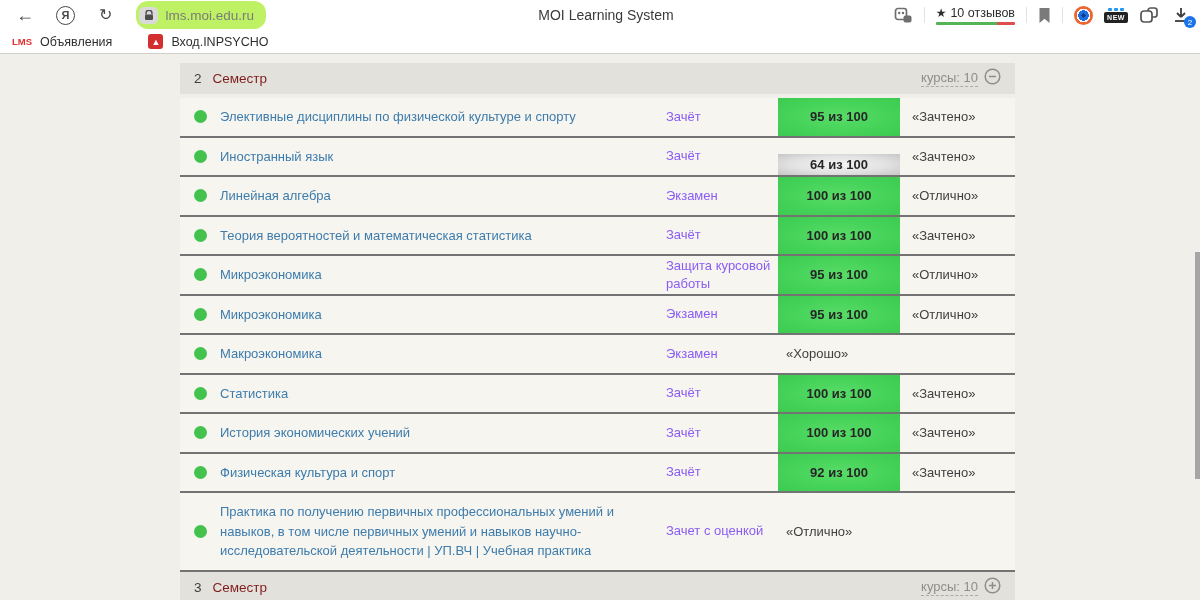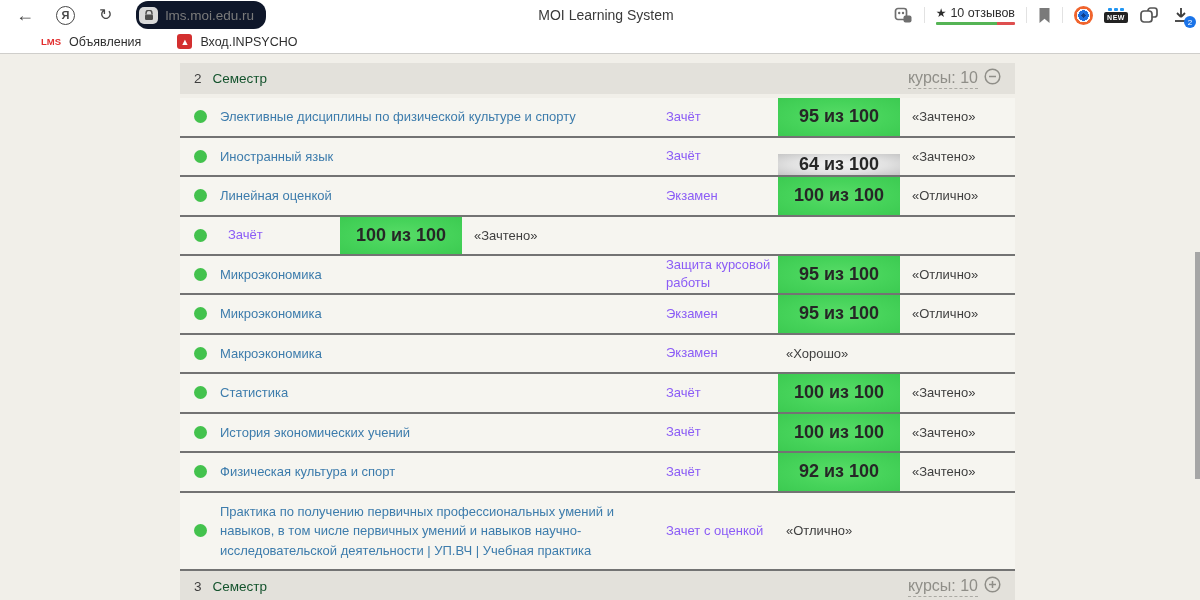--- a/index.html
+++ b/index.html
@@ -9,21 +9,21 @@
   
   .chrome { position:absolute; top:0; left:0; width:1200px; height:54px;
     background:#fff; border-bottom:1px solid #cfcecb; z-index:5; }
   .toolbar { height:30px; display:flex; align-items:center; position:relative; }
   .nav-btn { color:#474747; cursor:pointer; line-height:1; }
   .btn-back { margin-left:16px; font-size:18px; }
   .btn-yandex { margin-left:22px; width:19px; height:19px; border:1.7px solid #474747;
     border-radius:50%; display:flex; align-items:center; justify-content:center;
     font-size:11px; font-weight:bold; }
   .btn-refresh { margin-left:24px; font-size:16px; }
-  .address-pill { margin-left:24px; height:28px; background:#0f172a; border-radius:12px;
+  .address-pill { margin-left:24px; height:28px; background:#bef264; border-radius:12px;
     display:flex; align-items:center; padding:0 12px 0 3px; gap:7px; cursor:text; }
   .lock-chip { width:19px; height:17px; background:#d9d9d9; border-radius:5px;
     display:flex; align-items:center; justify-content:center; }
   .url-text { font-size:13.5px; color:#7b7b7b; }
   .page-title { position:absolute; left:12px; right:0; text-align:center;
     font-size:14px; color:#3a3a3a; pointer-events:none; }
   .toolbar-right { margin-left:auto; display:flex; align-items:center; gap:11px;
     padding-right:8px; position:relative; z-index:2; background:#fff; }
   .v-divider { width:1px; height:16px; background:#e2e2e2; }
   .reviews { display:flex; flex-direction:column; cursor:pointer; }
@@ -38,49 +38,49 @@
   .new-icon { width:24px; display:flex; flex-direction:column; align-items:center; cursor:pointer; }
   .new-dashes { display:flex; gap:2px; margin-bottom:1px; }
   .new-dashes span { width:4px; height:3px; background:#2196f3; border-radius:1px; }
   .new-box { background:#222; color:#fff; font-size:7px; font-weight:bold;
     padding:2px 3px; border-radius:2px; letter-spacing:.5px; }
   .dl-wrap { position:relative; width:22px; height:20px; }
   .dl-badge { position:absolute; right:-4px; bottom:-3px; width:12px; height:12px;
     background:#1a73e8; color:#fff; font-size:8px; border-radius:50%;
     display:flex; align-items:center; justify-content:center; }
 
-  .bookmarks { height:23px; display:flex; align-items:center; padding-left:29px; gap:36px;margin-left:12px; }
+  .bookmarks { height:23px; display:flex; align-items:center; padding-left:12px; gap:36px; }
   .bookmark { display:flex; align-items:center; gap:8px; font-size:12.5px;
     color:#2f2f2f; cursor:pointer; }
   .fav-lms { color:#e22f2f; font-weight:bold; font-size:9.5px; }
   .fav-emblem { width:15px; height:15px; background:#d32f2f; border-radius:3px;
     color:#fff; font-size:9px; display:flex; align-items:center; justify-content:center; }
 
   
   .page { position:absolute; top:55px; left:0; right:0; bottom:0; background:#f1efe9; }
   .semester-table { margin-left:180px; width:835px; padding-top:8px; }
   .section-header { height:31px; background:#e3e1db; display:flex; align-items:center;
     padding:0 14px; margin-bottom:4px; }
   .sem-number { font-size:13.5px; color:#3e3e3e; }
-  .sem-label  { font-size:13.5px; color:#14532d; margin-left:11px; }
+  .sem-label  { font-size:13.5px; color:#7f1d1d; margin-left:11px; }
   .courses-toggle { margin-left:auto; display:flex; align-items:center; gap:6px; cursor:pointer; }
-  .courses-label { font-size:16px; color:#8f8e88;
+  .courses-label { font-size:13px; color:#8f8e88;
     border-bottom:1px dashed #aaa9a3; padding-bottom:1px; }
 
   .course-row { display:flex; align-items:center; background:#f6f5f0;
     border-bottom:2px solid #737373; min-height:39px; }
   .cell-dot { width:40px; display:flex; justify-content:center; flex:none; }
   .dot { width:13px; height:13px; border-radius:50%; background:#43c24d; }
   .cell-course { width:438px; flex:none; font-size:13px; color:#3d7cac;
     text-decoration:none; line-height:1.5; padding:9px 0; cursor:pointer; }
   .cell-exam { width:108px; flex:none; margin-left:8px; font-size:13px;
     color:#8b5cf6; line-height:1.4; }
   .cell-score { width:122px; flex:none; align-self:stretch; margin-left:4px;
     display:flex; align-items:center; justify-content:center;
-    font-size:18px; font-weight:bold; color:#262626; }
+    font-size:13px; font-weight:bold; color:#262626; }
   .score-green  { background:radial-gradient(ellipse at center,#58dc67 0%,#46d35a 55%,#3cca51 100%); }
   .score-yellow { background:radial-gradient(ellipse at center,#f9ee32 0%,#f0e01b 55%,#e7d60f 100%); }
   .score-gray   { background:radial-gradient(ellipse at center,#f3f3f3 0%,#e2e2e2 55%,#c6c6c6 100%);margin-top:16px; }
   .cell-grade { margin-left:12px; font-size:13px; color:#3f3f3f; }
 
   .scroll-thumb { position:absolute; right:0; top:197px; width:5px; height:227px;
     background:#a6a6a6; }
 </style>
 </head>
 <body>
@@ -201,32 +201,33 @@
     <div class="cell-score score-gray">
       <span>64 из 100</span>
     </div>
     <div class="cell-grade">«Зачтено»</div>
   </div>
 
   <div class="course-row">
     <div class="cell-dot">
       <span class="dot"></span>
     </div>
-    <a class="cell-course" href="#">Линейная оценкой</a>
+    <a class="cell-course" href="#">Линейная алгебра</a>
     <div class="cell-exam">Экзамен</div>
     <div class="cell-score score-green">
       <span>100 из 100</span>
     </div>
     <div class="cell-grade">«Отлично»</div>
   </div>
 
   <div class="course-row">
     <div class="cell-dot">
       <span class="dot"></span>
     </div>
+    <a class="cell-course" href="#">Теория вероятностей и математическая статистика</a>
     <div class="cell-exam">Зачёт</div>
     <div class="cell-score score-green">
       <span>100 из 100</span>
     </div>
     <div class="cell-grade">«Зачтено»</div>
   </div>
 
   <div class="course-row">
     <div class="cell-dot">
       <span class="dot"></span>

